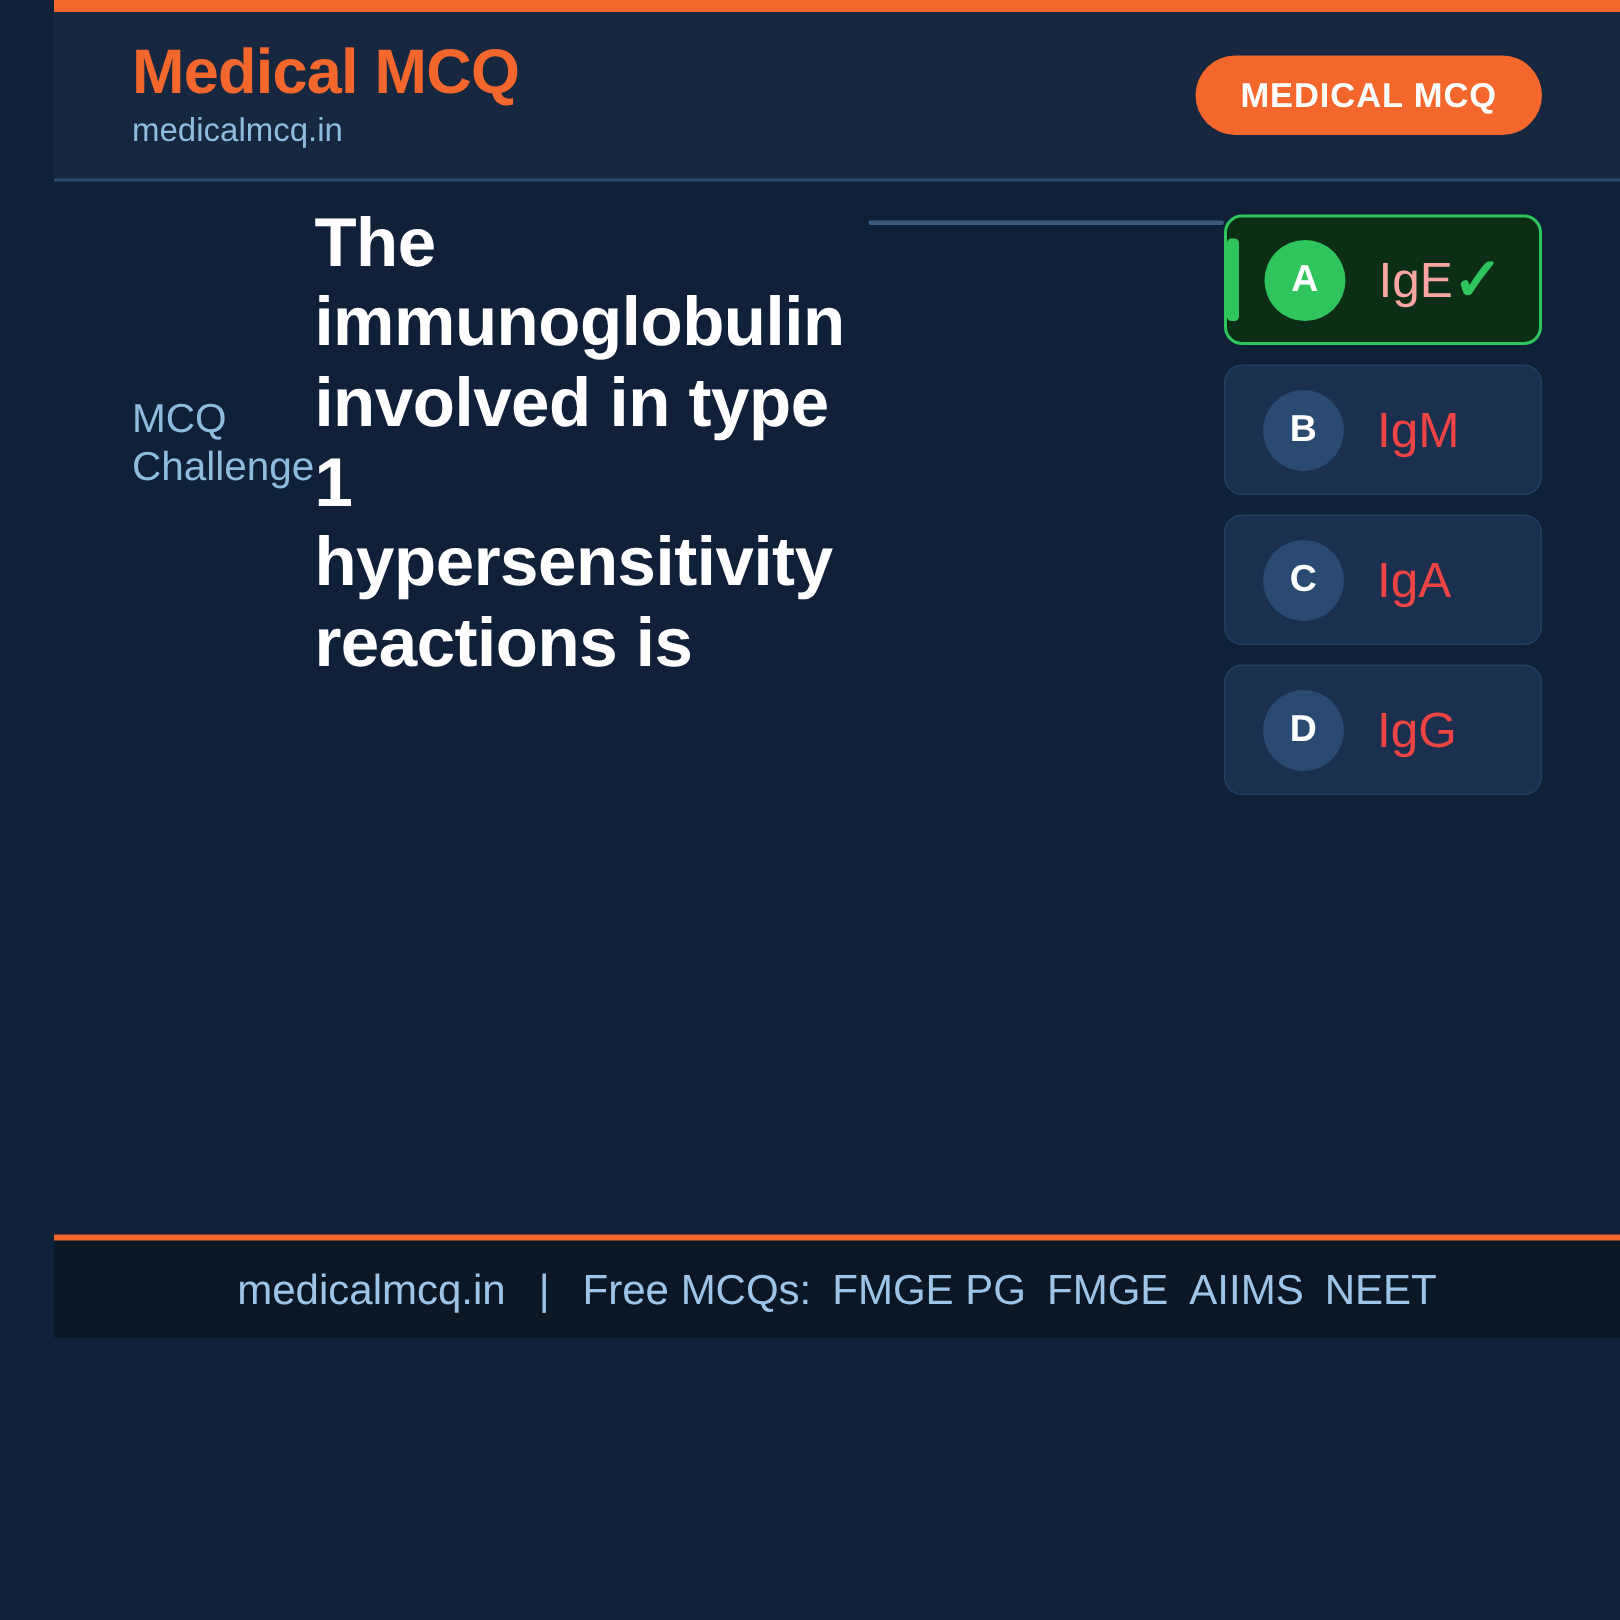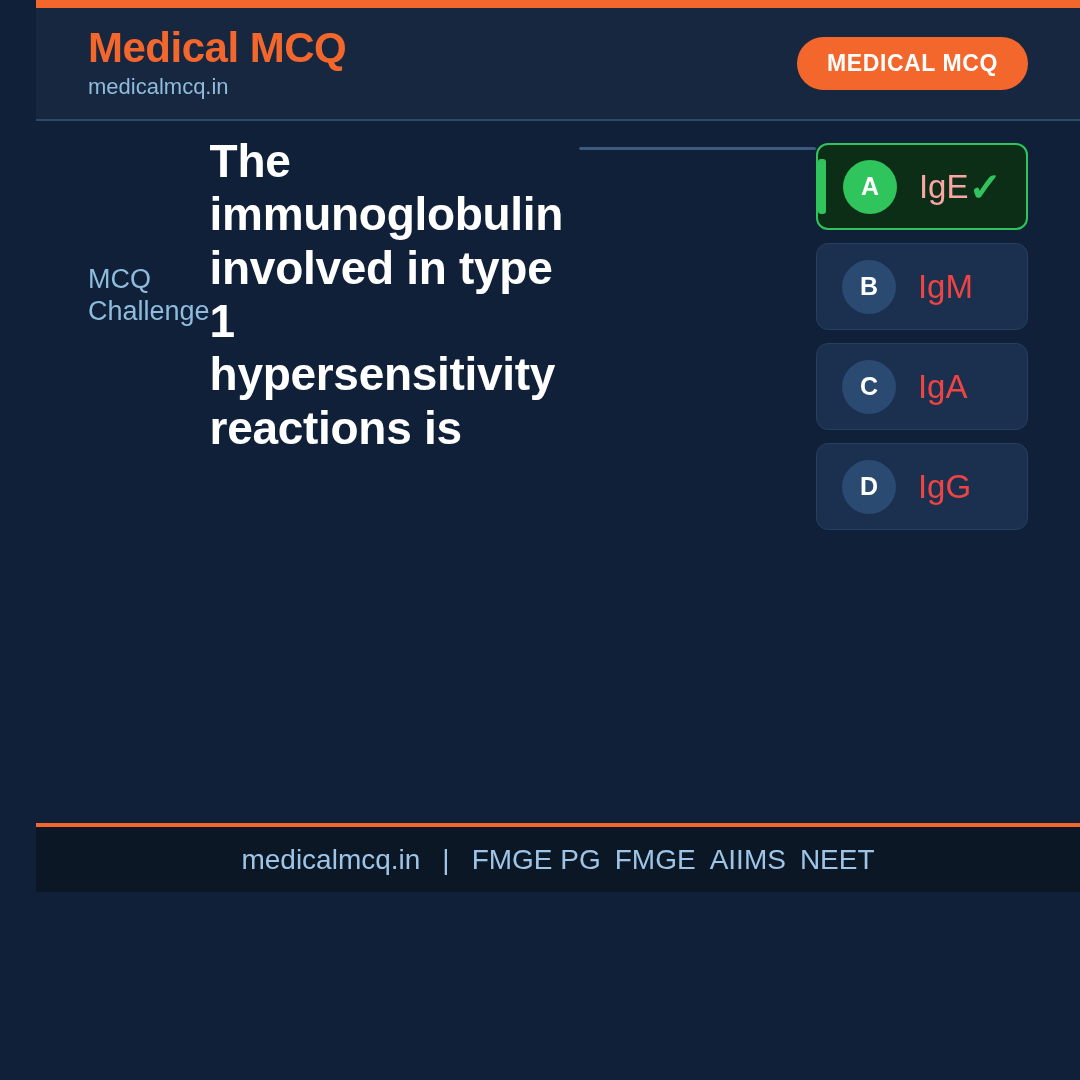--- a/index.html
+++ b/index.html
@@ -234,20 +234,21 @@
         <div class="option-text">IgG</div>
       </div>
 
     </div>
   </div>
 
   <div class="footer">
     <div class="footer-inner">
       <span class="footer-site">medicalmcq.in</span>
       <span class="footer-sep">|</span>
+      <span class="footer-label">Free MCQs:</span>
       <span class="footer-exam">FMGE PG</span>
       <span class="footer-exam">FMGE</span>
       <span class="footer-exam">AIIMS</span>
       <span class="footer-exam">NEET</span>
     </div>
   </div>
 
 </div>
 
 </body></html>

